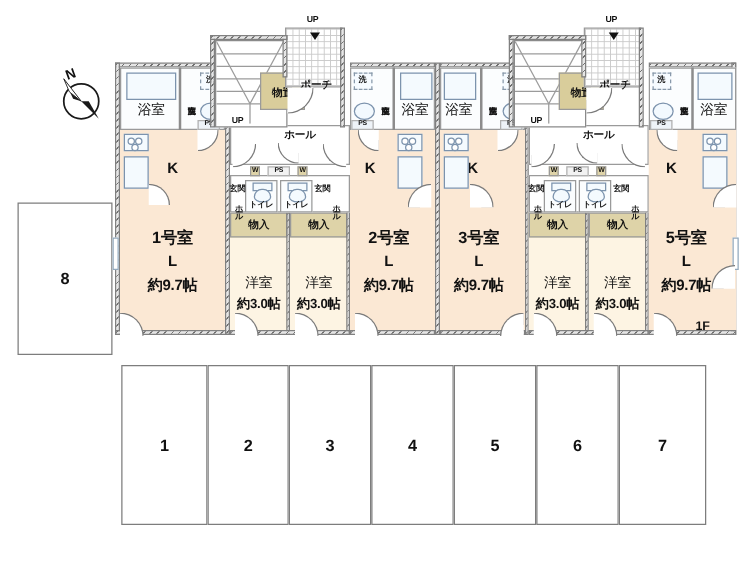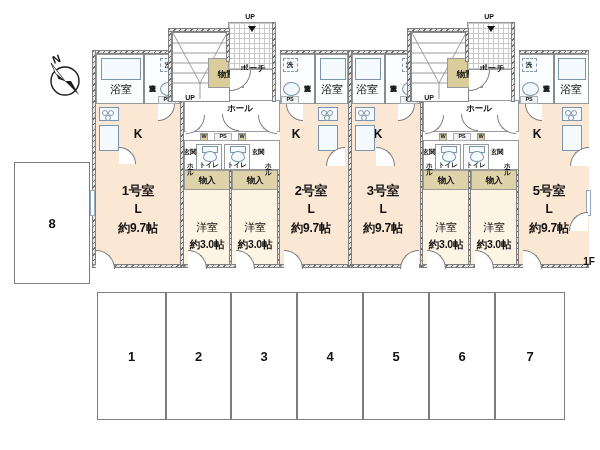--- a/index.html
+++ b/index.html
@@ -394,21 +394,21 @@
   <div class="swing sw-bl" style="left:525px;top:104px;width:16px;height:16px;"></div>
   <div class="swing sw-tl" style="left:570px;top:147px;width:18px;height:18px;"></div>
   <div class="lbl t-unit" style="left:549px;top:190px;">5号室</div>
   <div class="lbl t-L" style="left:549px;top:209px;">L</div>
   <div class="lbl t-area" style="left:549px;top:228px;">約9.7帖</div>
   <div class="fix2" style="left:586px;top:190px;width:5px;height:26px;"></div>
   <div class="swing sw-tl" style="left:569px;top:212px;width:18px;height:18px;"></div>
   <div class="abs hatch" style="left:519px;top:264px;width:70px;height:4px;"></div>
   <div class="swing sw-tr" style="left:523px;top:250px;width:18px;height:18px;"></div>
 
-  <div class="lbl t-1f" style="left:589px;top:262px;">1F</div>
+  <div class="lbl t-1f" style="left:562px;top:262px;">1F</div>
 
   <div class="stall" style="left:97px;top:292px;width:69px;height:128px;">
     <div class="lbl t-stall" style="left:50%;top:50%;">1</div>
   </div>
   <div class="stall" style="left:166px;top:292px;width:65px;height:128px;">
     <div class="lbl t-stall" style="left:50%;top:50%;">2</div>
   </div>
   <div class="stall" style="left:231px;top:292px;width:66px;height:128px;">
     <div class="lbl t-stall" style="left:50%;top:50%;">3</div>
   </div>

